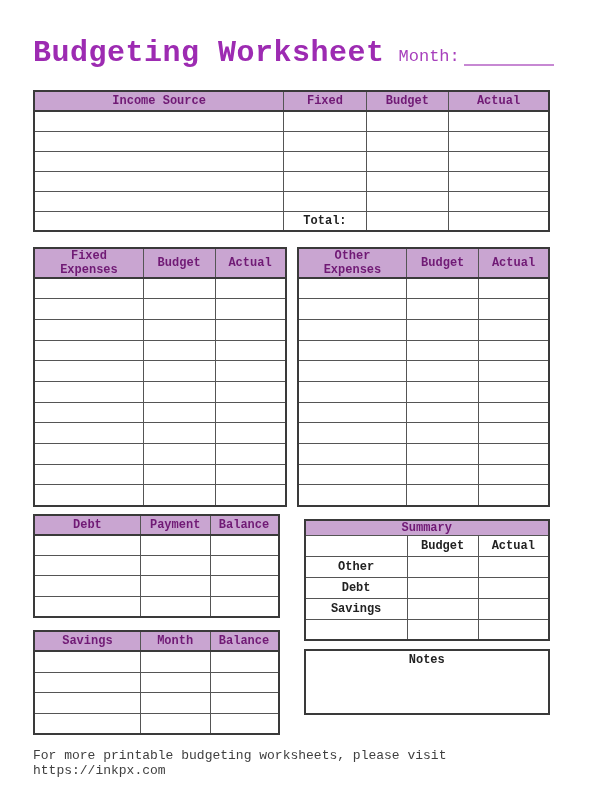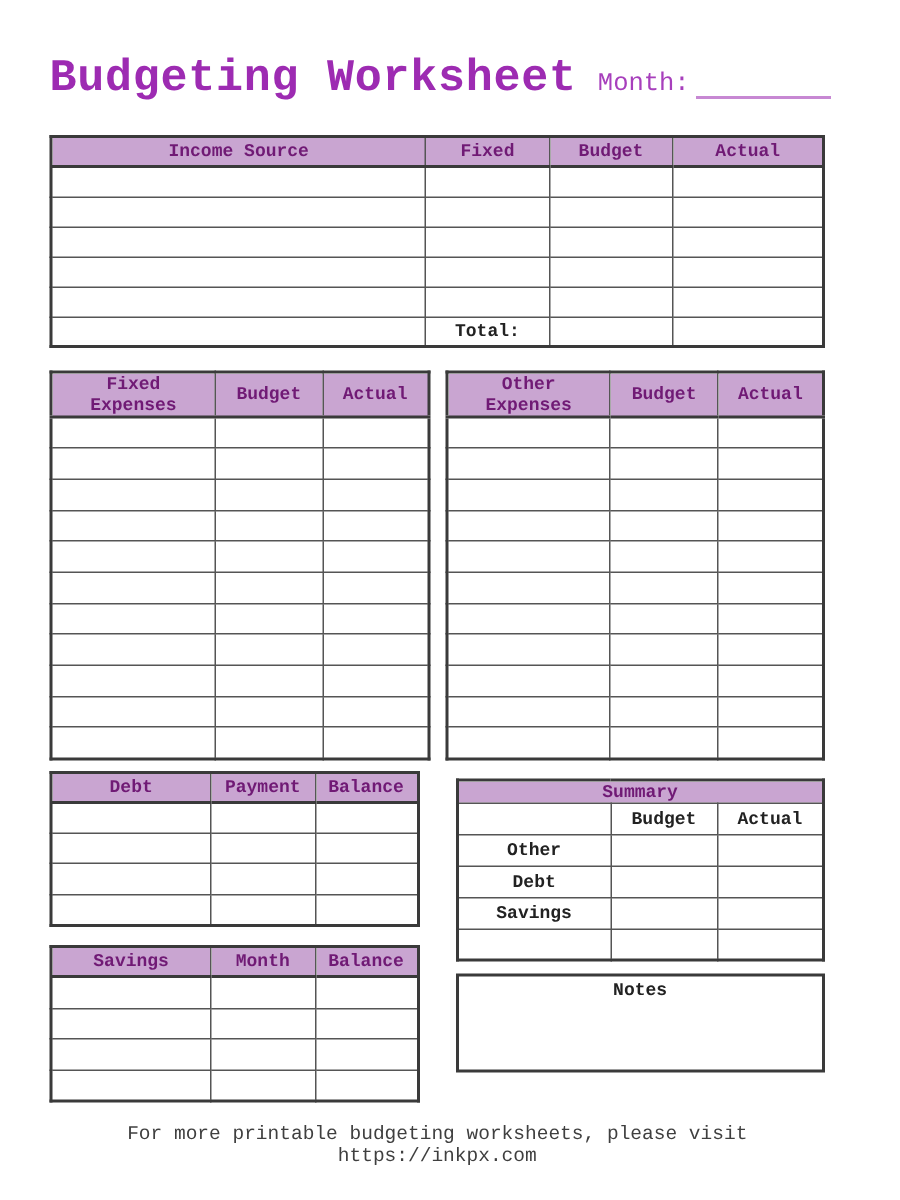--- a/index.html
+++ b/index.html
@@ -40,21 +40,21 @@
   .summary{margin-top:5px;}
   .summary th.summary-title{height:15px;border-bottom:1px solid var(--grid-border);}
   .summary td{height:21px;font-size:12px;}
   .summary .subhead td{font-weight:bold;text-align:center;}
   .summary .row-label{font-weight:bold;text-align:center;}
   
   .notes{border:2px solid var(--outer-border);height:66px;margin-top:8px;padding-top:2px;}
   .notes-title{font-weight:bold;font-size:12px;text-align:center;}
   .notes-area{height:44px;}
   
-  .footer{margin-top:13px;text-align:center;font-size:13px;color:var(--footer-text);}
+  .footer{margin-top:13px;text-align:left;font-size:13px;color:var(--footer-text);}
 </style>
 </head>
 <body>
 
 <div class="page">
 
   <div class="titlebar">
     <h1 class="title">Budgeting Worksheet</h1>
     <div class="month-wrap">
       <span class="month-label">Month:</span>

